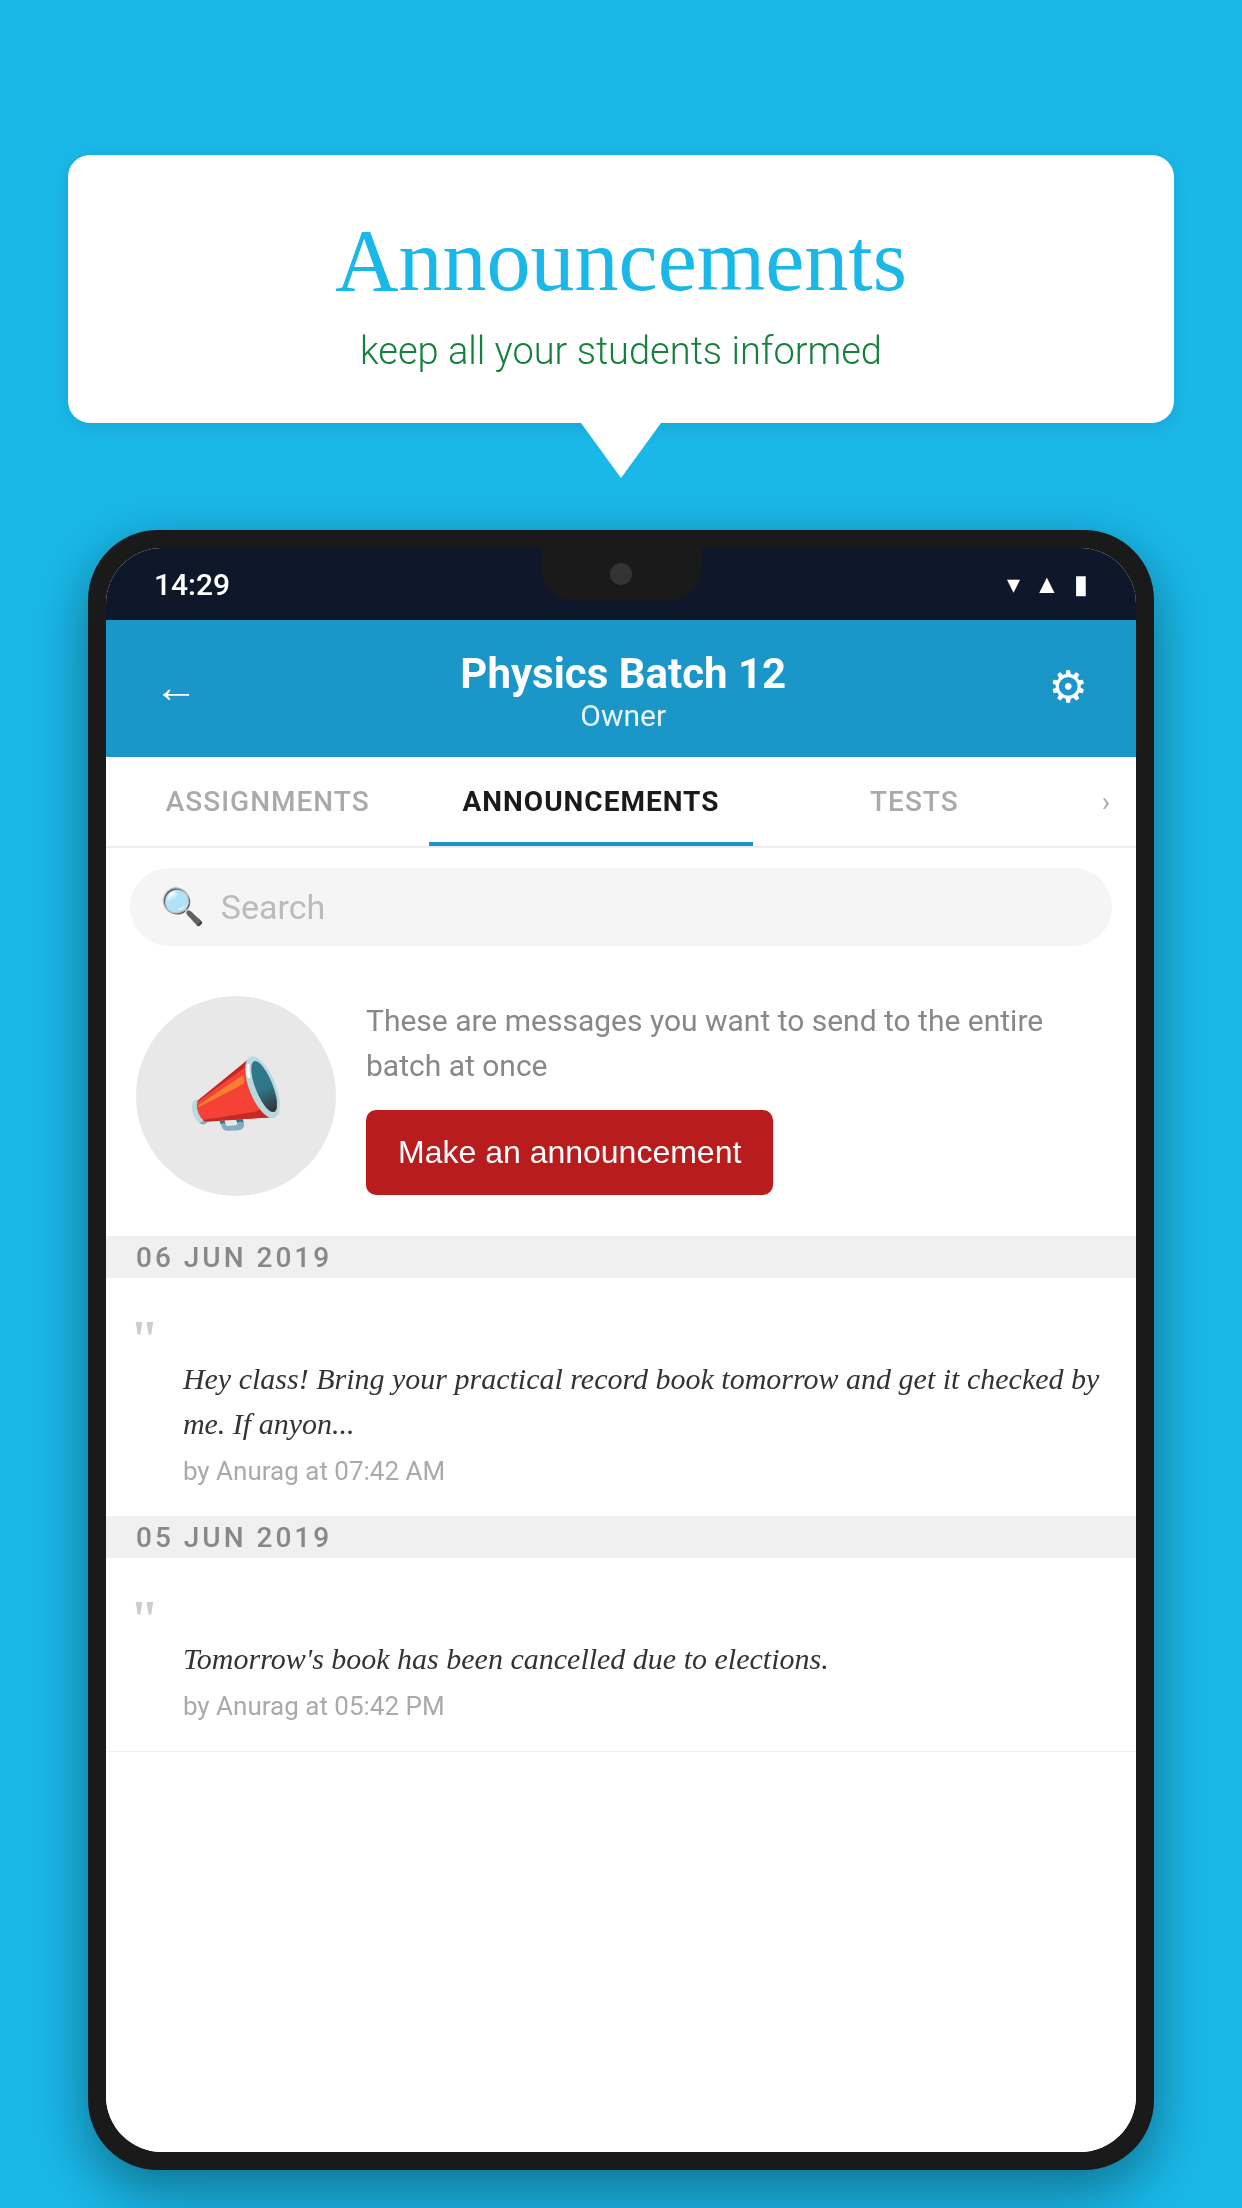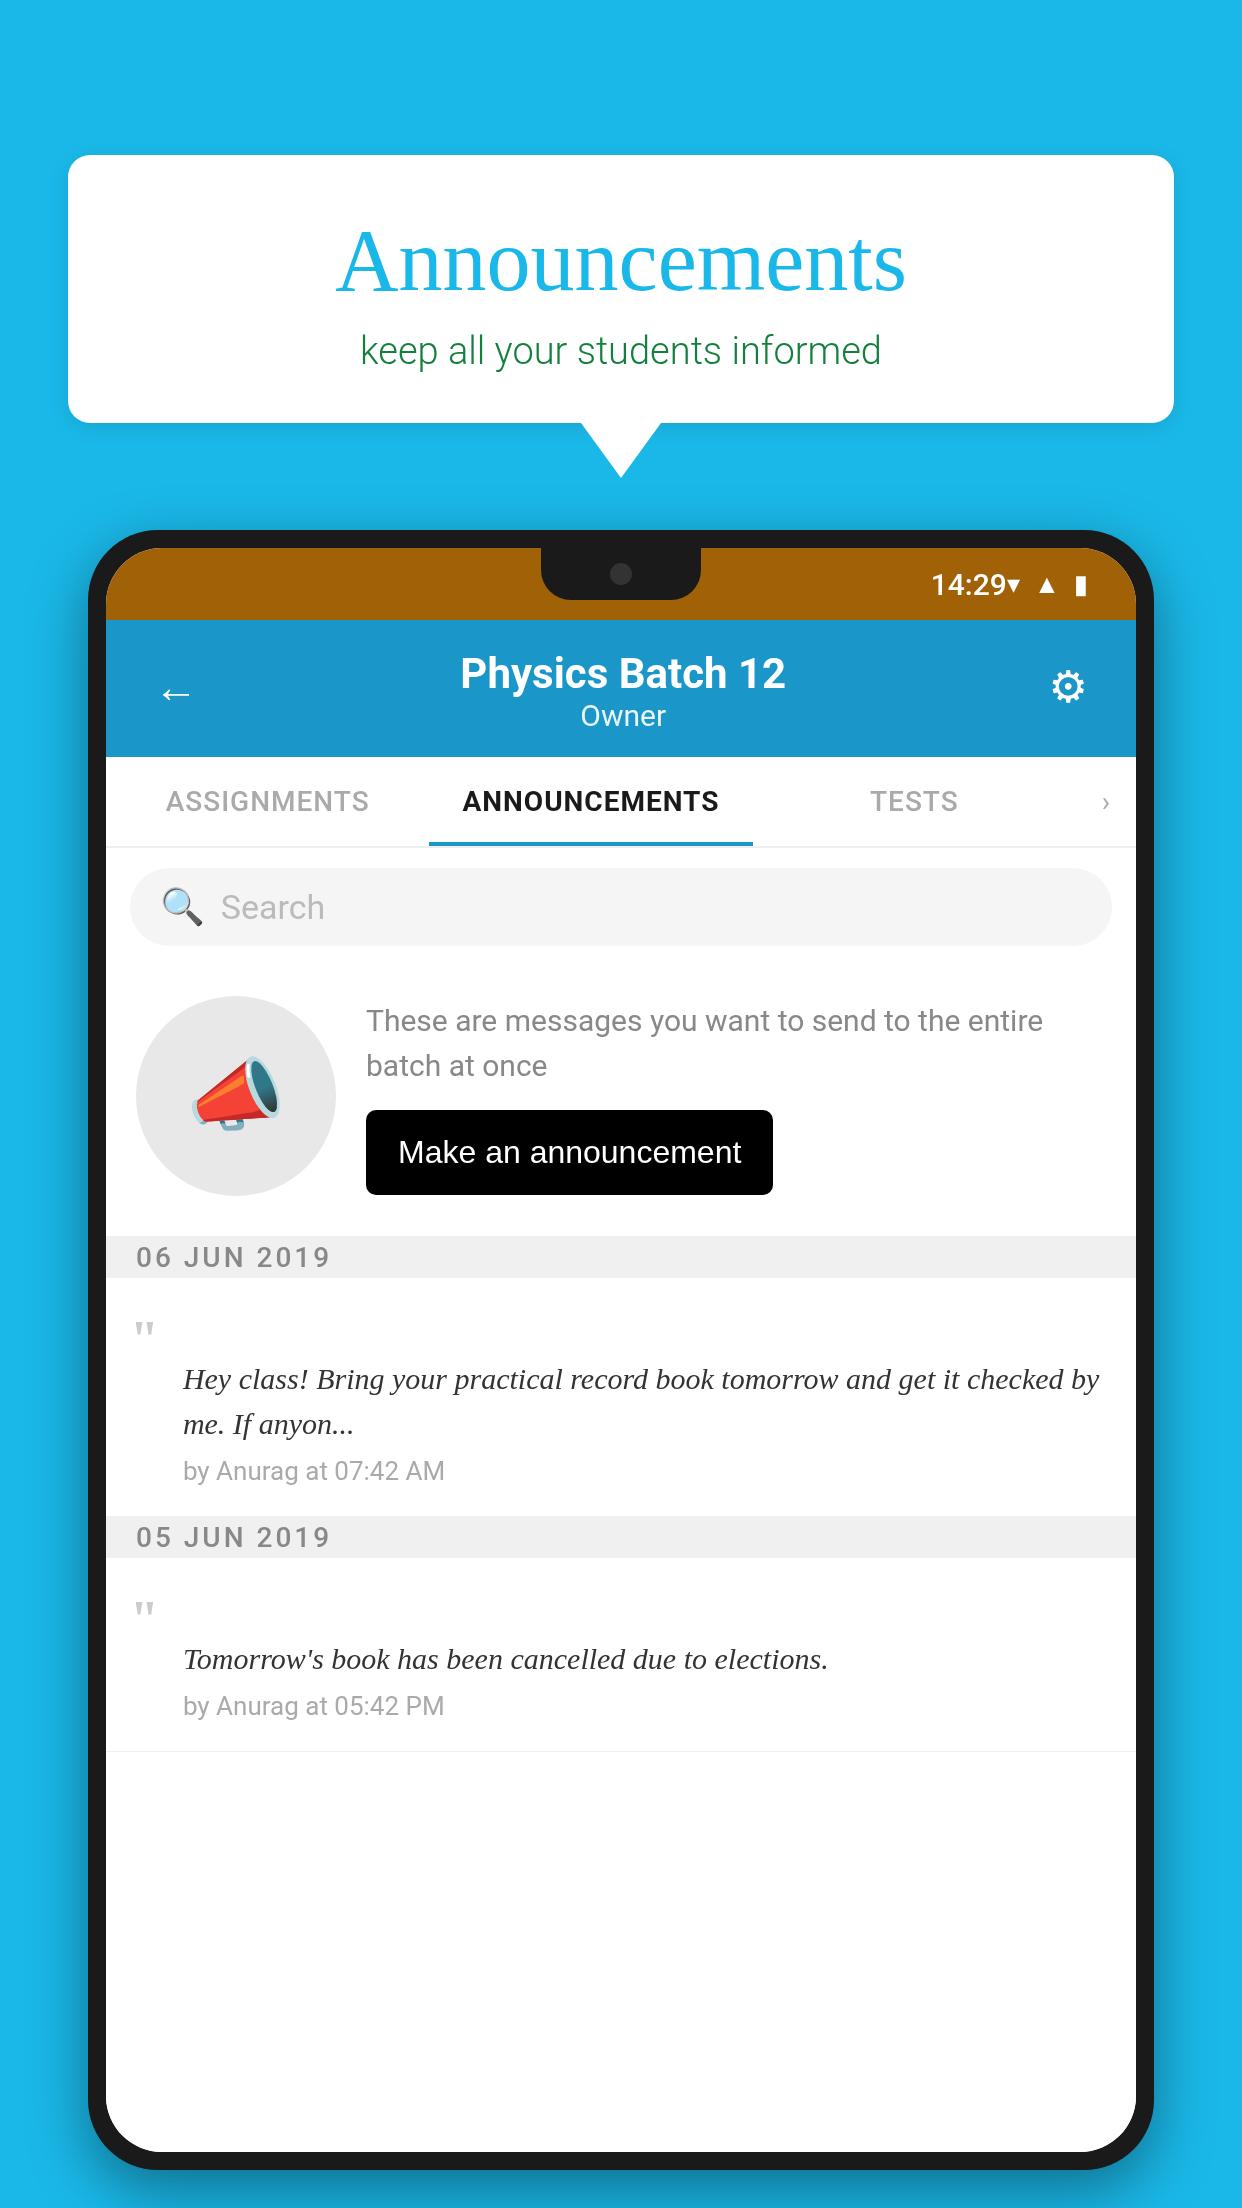--- a/index.html
+++ b/index.html
@@ -81,25 +81,25 @@
       overflow: hidden;
       width: 100%;
       height: 100%;
       position: relative;
       display: flex;
       flex-direction: column;
     }
 
     
     .status-bar {
-      background: #a16207;
+      background: #0f172a;
       height: 72px;
       display: flex;
       align-items: center;
-      justify-content: flex-end;
+      justify-content: space-between;
       padding: 0 48px;
       position: relative;
       flex-shrink: 0;
     }
 
     .status-time {
       color: white;
       font-size: 30px;
       font-weight: 500;
     }
@@ -286,21 +286,21 @@
       gap: 22px;
     }
 
     .promo-text {
       color: #888;
       font-size: 30px;
       line-height: 1.5;
     }
 
     .make-announcement-btn {
-      background: #000000;
+      background: #b91c1c;
       color: white;
       border: none;
       border-radius: 10px;
       padding: 24px 32px;
       font-size: 32px;
       font-weight: 500;
       cursor: pointer;
       text-align: center;
       align-self: flex-start;
     }

